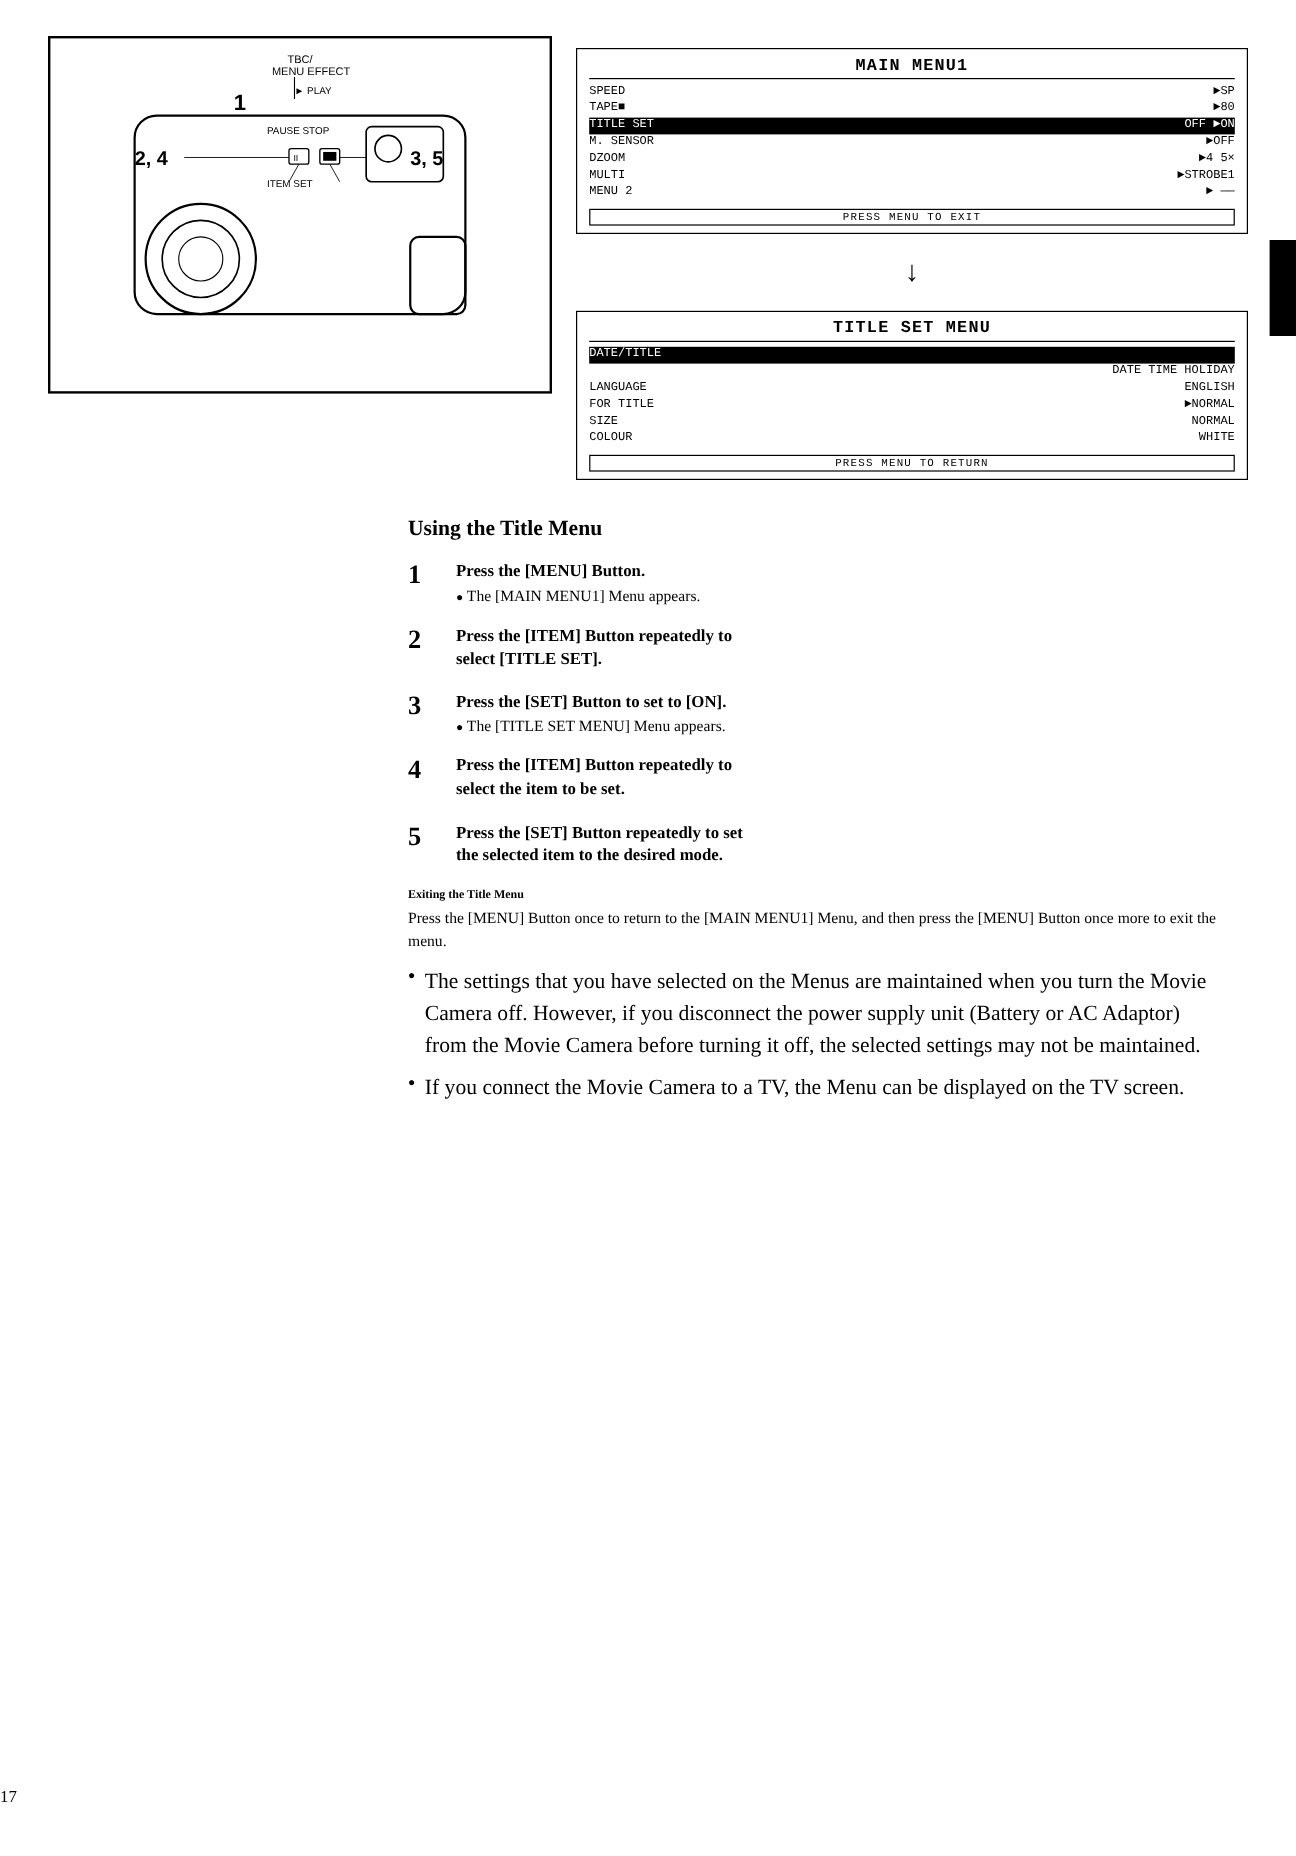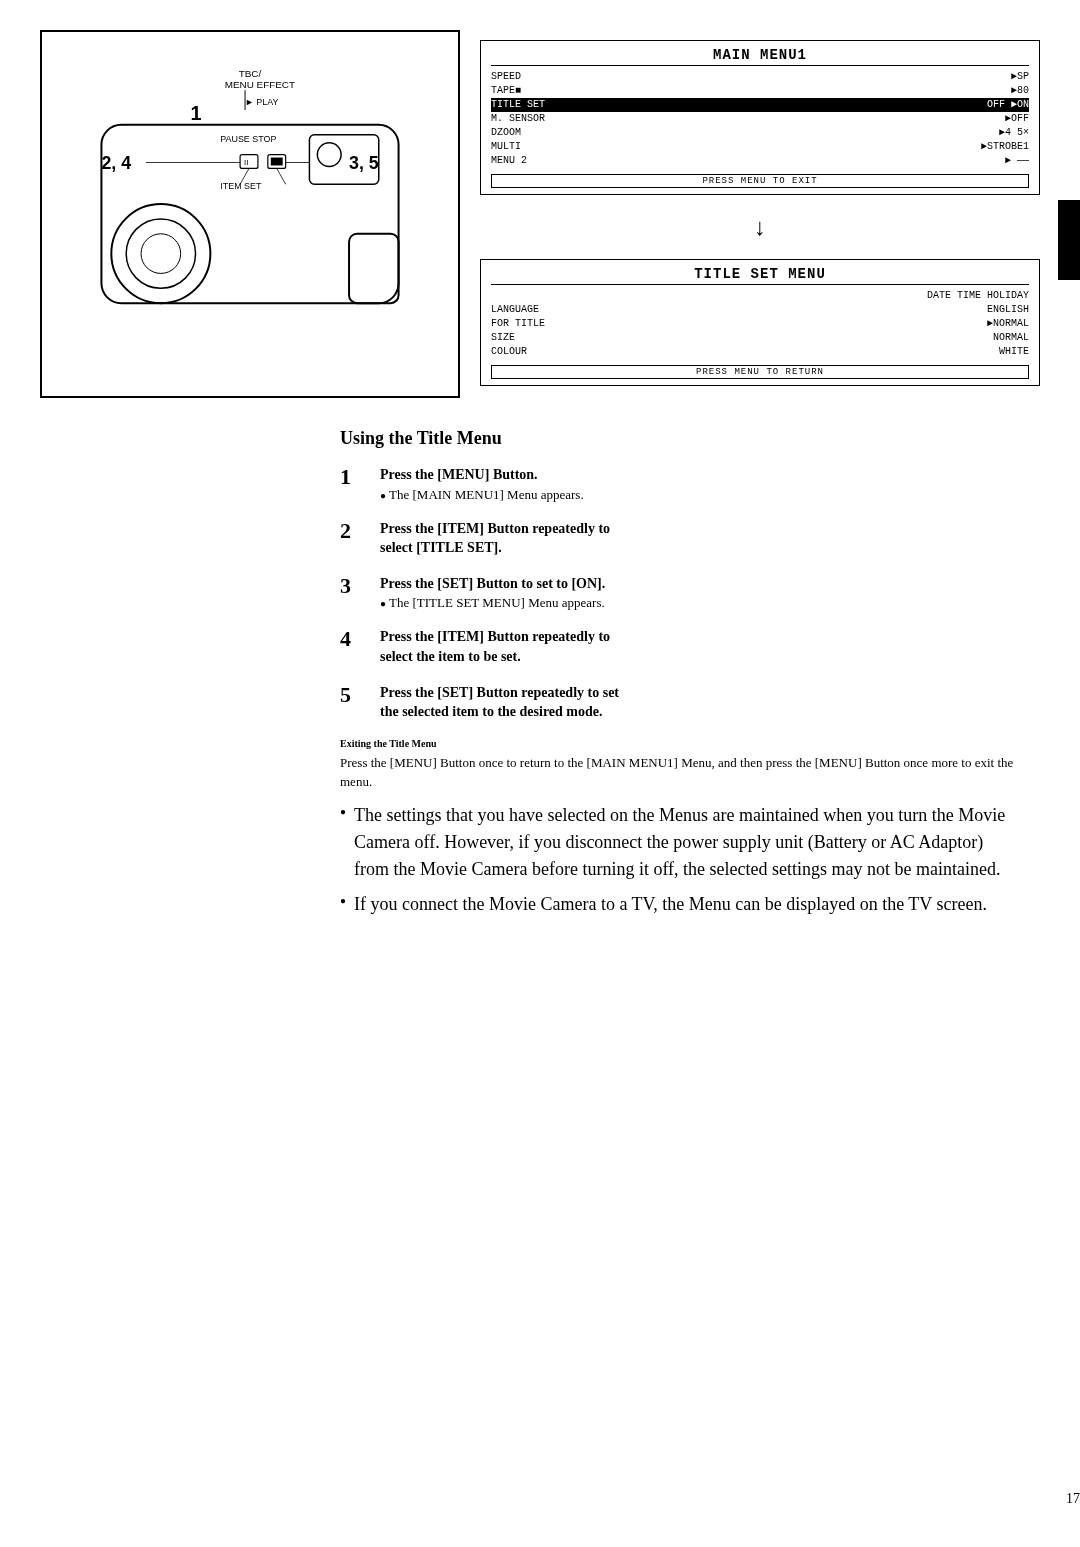--- a/index.html
+++ b/index.html
@@ -15,21 +15,21 @@
     
     .top-section {
       display: flex;
       flex-direction: row;
       padding: 30px 40px 20px 40px;
       gap: 20px;
     }
 
     .camera-diagram {
       width: 420px;
-      height: 368px;
+      height: 298px;
       border: 2px solid #000;
       position: relative;
       background: #fff;
       flex-shrink: 0;
     }
 
     
     .camera-svg-area {
       width: 100%;
       height: 100%;
@@ -165,21 +165,21 @@
     .bullet-item::before {
       content: '●';
       font-size: 10px;
       position: absolute;
       left: 0;
       top: 2px;
     }
 
     
     .page-number {
-      text-align: right;
+      text-align: left;
       font-size: 14px;
       position: absolute;
       bottom: 40px;
       left: 0;
       right: 0;
     }
 
     
     .side-tab {
       position: absolute;
@@ -272,20 +272,24 @@
         <span class="left">MENU 2</span>
         <span class="right">► ——</span>
       </div>
       <div class="menu-footer">PRESS MENU TO EXIT</div>
     </div>
 
     <div class="arrow-down">↓</div>
 
     <div class="menu-box">
       <div class="menu-box-title">TITLE SET MENU</div>
+      <div class="menu-row highlighted">
+        <span class="left">DATE/TITLE</span>
+        <span class="right"></span>
+      </div>
       <div class="menu-row">
         <span class="left"></span>
         <span class="right">DATE  TIME  HOLIDAY</span>
       </div>
       <div class="menu-row">
         <span class="left">LANGUAGE</span>
         <span class="right">ENGLISH</span>
       </div>
       <div class="menu-row">
         <span class="left">FOR TITLE</span>

